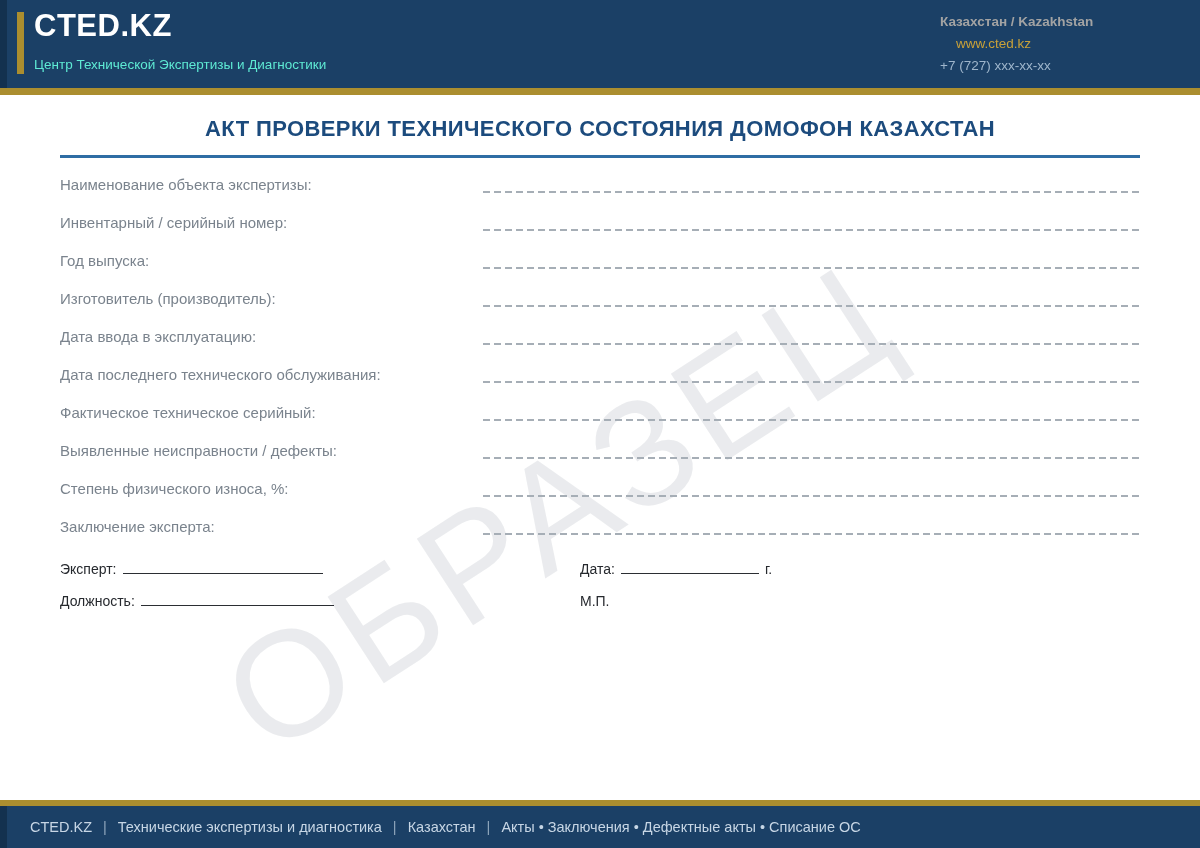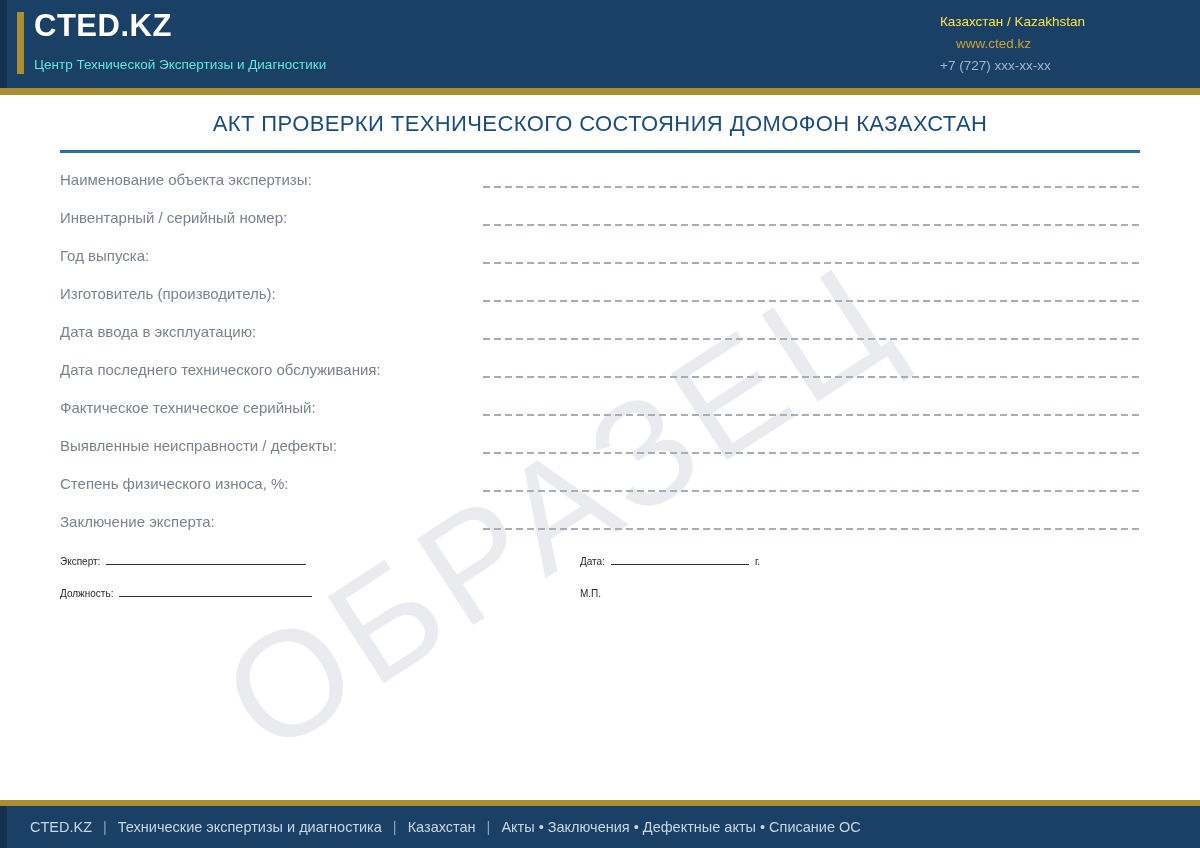--- a/index.html
+++ b/index.html
@@ -14,51 +14,51 @@
   }
 
   
   .header { position: relative; height: 88px; background: #1B4066; }
   .header-edge { position: absolute; left: 0; top: 0; width: 7px; height: 88px; background: #13314F; }
   .brand-bar { position: absolute; left: 17px; top: 12px; width: 7px; height: 62px; background: #AB8E2F; }
   .brand { position: absolute; left: 34px; top: 8px; }
   .brand-logo { font-size: 31px; font-weight: bold; color: #ffffff; letter-spacing: 0.5px; line-height: 36px; }
   .brand-tagline { font-size: 13.5px; color: #5eead4; margin-top: 13px; }
   .contact { position: absolute; left: 940px; top: 11px; font-size: 13.5px; line-height: 22px; }
-  .contact .region { color: #fde047; }
+  .contact .region { color: #a3a3a3; font-weight: bold; }
   .contact .website { color: #C9A139; text-decoration: none; display: block; cursor: pointer; margin-left: 16px; }
   .contact .phone { color: #9FB6CC; }
   .gold-rule { height: 7px; background: #AB8E2F; }
 
   
   .content { position: relative; padding: 0 60px; }
   .watermark {
     position: absolute; left: 160px; top: 330px; width: 800px;
     text-align: center; transform: rotate(-33deg);
     font-size: 150px; letter-spacing: 8px; line-height: 1.1;
     color: #8F96A3; opacity: 0.18; pointer-events: none;
     user-select: none; z-index: 0; white-space: nowrap;
   }
   .doc-title {
-    position: relative; z-index: 1; padding-top: 16px;
-    text-align: center; font-size: 22px; font-weight: 400;
+    position: relative; z-index: 1; padding-top: 21px;
+    text-align: center; font-size: 22px; font-weight: 700;
     color: #1C4B7D; letter-spacing: 0.4px; line-height: 26px;
   }
   .title-rule { position: relative; z-index: 1; height: 3px; background: #2E6DA4; margin-top: 13px; }
 
   .fields { position: relative; z-index: 1; margin-top: 16px; }
   .field-row { position: relative; height: 38px; }
   .field-label { position: absolute; left: 0; top: 2px; font-size: 15px; color: #7A838D; }
   .field-line {
     position: absolute; left: 423px; right: 0; top: 17px; height: 2px;
     background-image: repeating-linear-gradient(to right, #A6AEB6 0 7px, transparent 7px 11px);
   }
 
   
-  .signature { position: relative; z-index: 1; margin: 7px 60px 0; color: #26292E; font-size: 10px; }
+  .signature { position: relative; z-index: 1; margin: 7px 60px 0; color: #26292E; font-size: 14px; }
   .sig-row { display: flex; align-items: baseline; height: 32px; }
   .sig-left { width: 520px; }
   .sig-line { display: inline-block; border-bottom: 1.5px solid #2B2E33; height: 1px; margin-left: 6px; }
   .w200 { width: 200px; }
   .w193 { width: 193px; }
   .w138 { width: 138px; }
   .date-suffix { margin-left: 6px; }
 
   
   .footer { position: absolute; left: 0; bottom: 0; width: 100%; }

